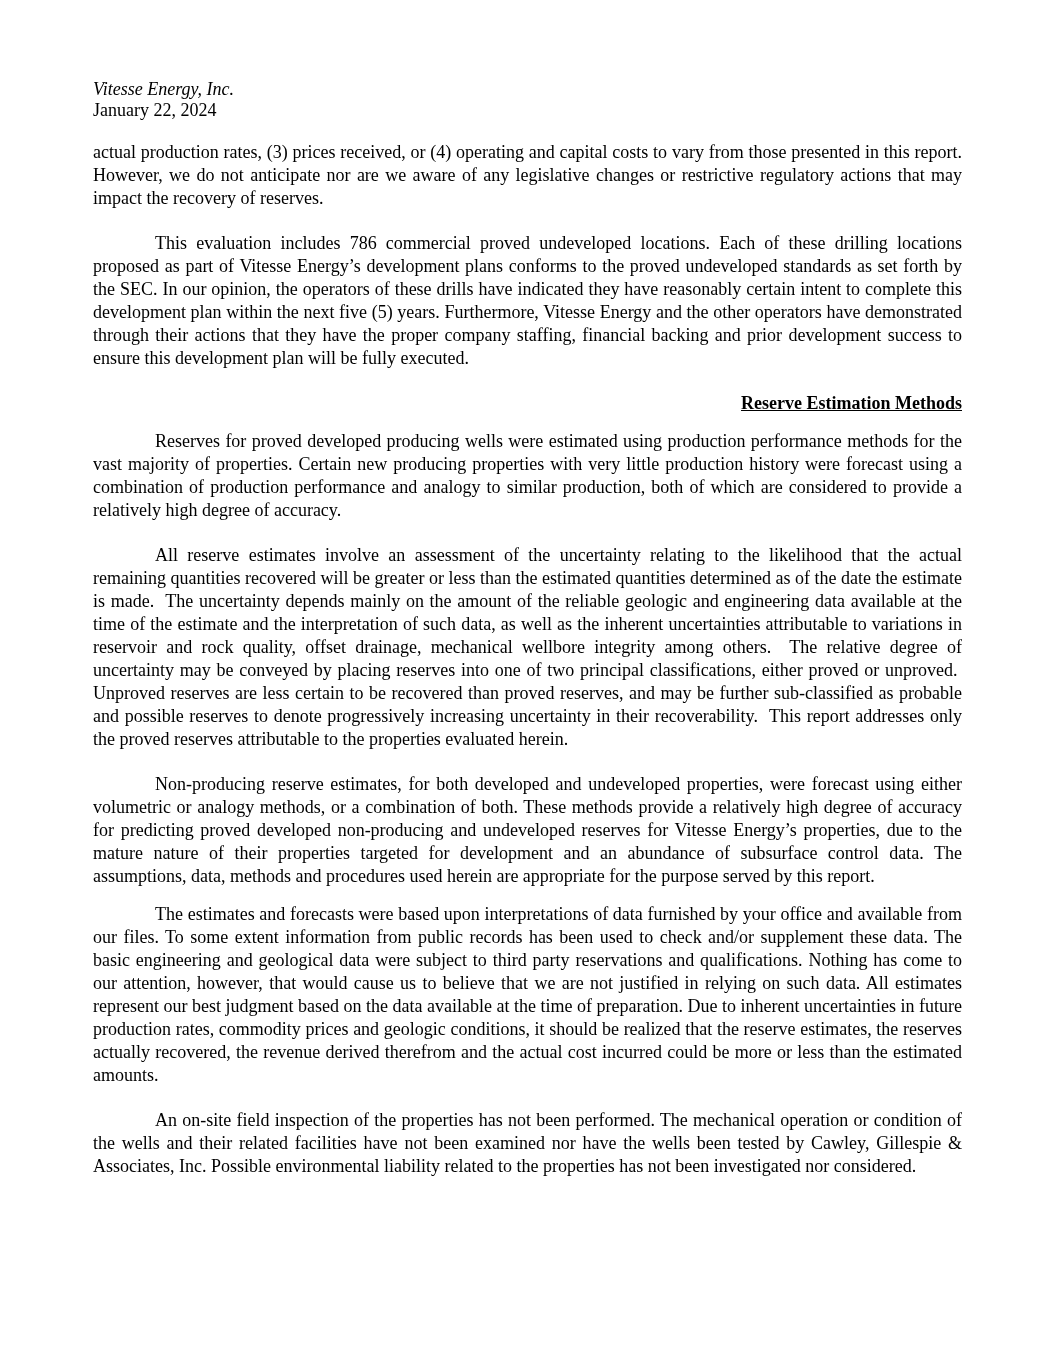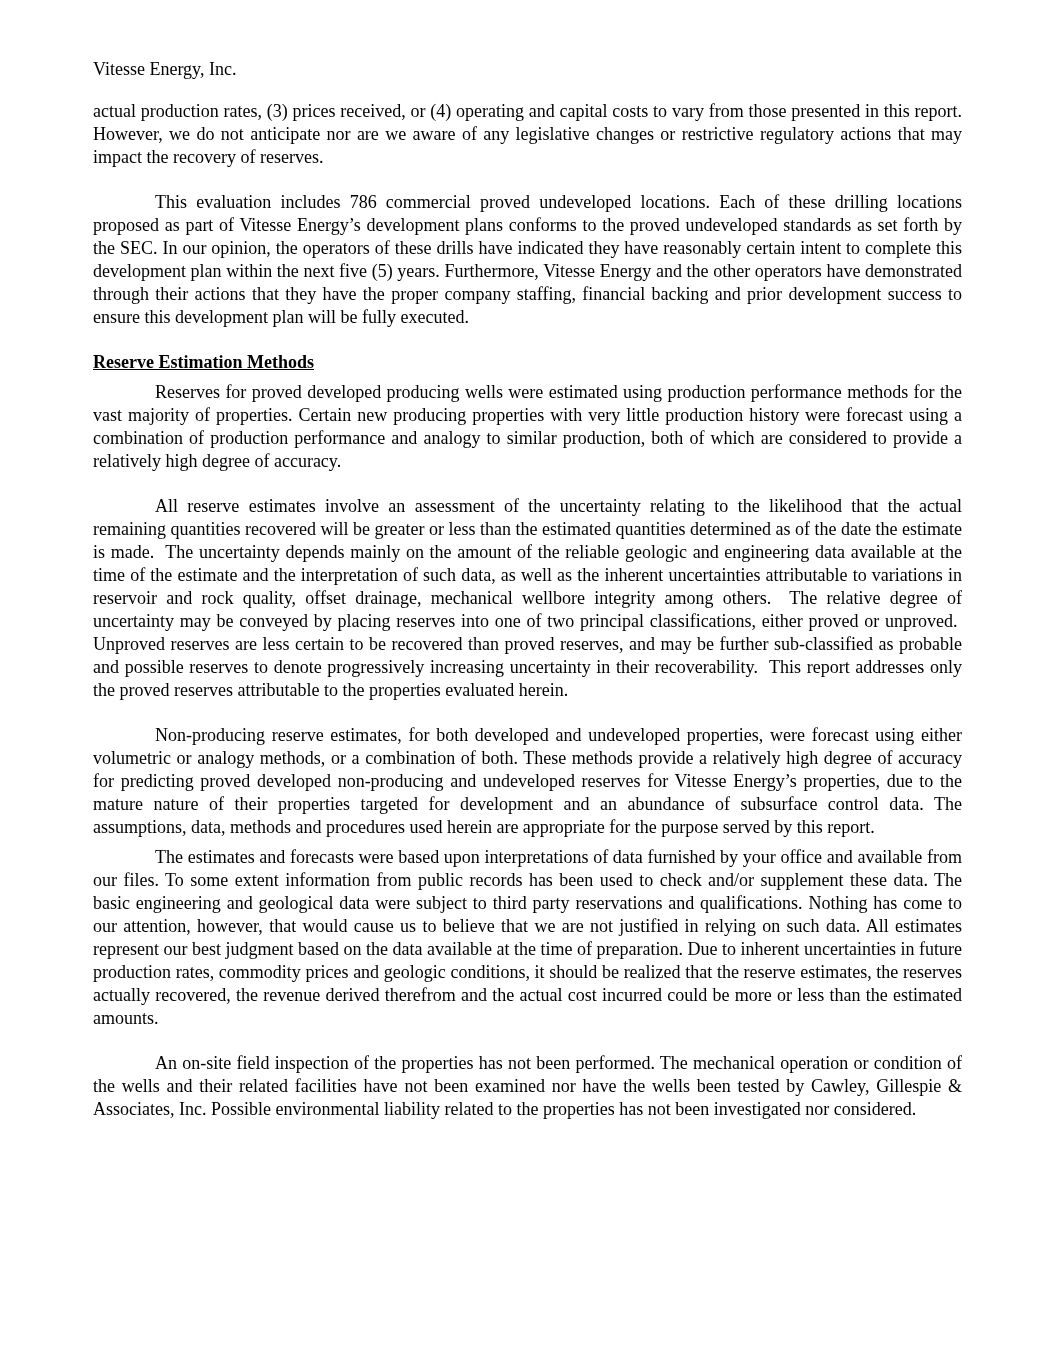--- a/index.html
+++ b/index.html
@@ -18,50 +18,54 @@
     font-family: "Liberation Serif", "DejaVu Serif", serif;
     font-size: 18px;
     line-height: 23px;
     overflow: hidden;
   }
   .letterhead {
     line-height: 21px;
     margin: 0 0 20px 0;
   }
   .letterhead .company {
+    font-style: italic;
+    margin-top: 20px;
   }
   .page p {
     margin: 22px 0 0 0;
     text-align: justify;
     text-justify: inter-word;
   }
   .page p.indent {
     text-indent: 62px;
   }
   .page p.after-heading {
-    margin-top: 7px;
+    margin-top: 15px;
   }
   .page p.first {
     margin-top: 0;
   }
   .section-heading {
     font-size: 18px;
     font-weight: bold;
     text-decoration: underline;
     line-height: 23px;
     margin: 22px 0 0 0;
+    text-align: right;
   }
 </style>
 </head>
 <body>
 
 <div class="page">
 
   <div class="letterhead">
     <div class="company">Vitesse Energy, Inc.</div>
+    <div>January 22, 2024</div>
   </div>
 
   <p class="first">actual production rates, (3) prices received, or (4) operating and capital costs to vary from those presented in this report. However, we do not anticipate nor are we aware of any legislative changes or restrictive regulatory actions that may impact the recovery of reserves.</p>
 
   <p class="indent">This evaluation includes 786 commercial proved undeveloped locations. Each of these drilling locations proposed as part of Vitesse Energy’s development plans conforms to the proved undeveloped standards as set forth by the SEC. In our opinion, the operators of these drills have indicated they have reasonably certain intent to complete this development plan within the next five (5) years. Furthermore, Vitesse Energy and the other operators have demonstrated through their actions that they have the proper company staffing, financial backing and prior development success to ensure this development plan will be fully executed.</p>
 
   <h2 class="section-heading">Reserve Estimation Methods</h2>
 
   <p class="indent after-heading">Reserves for proved developed producing wells were estimated using production performance methods for the vast majority of properties. Certain new producing properties with very little production history were forecast using a combination of production performance and analogy to similar production, both of which are considered to provide a relatively high degree of accuracy.</p>
 

